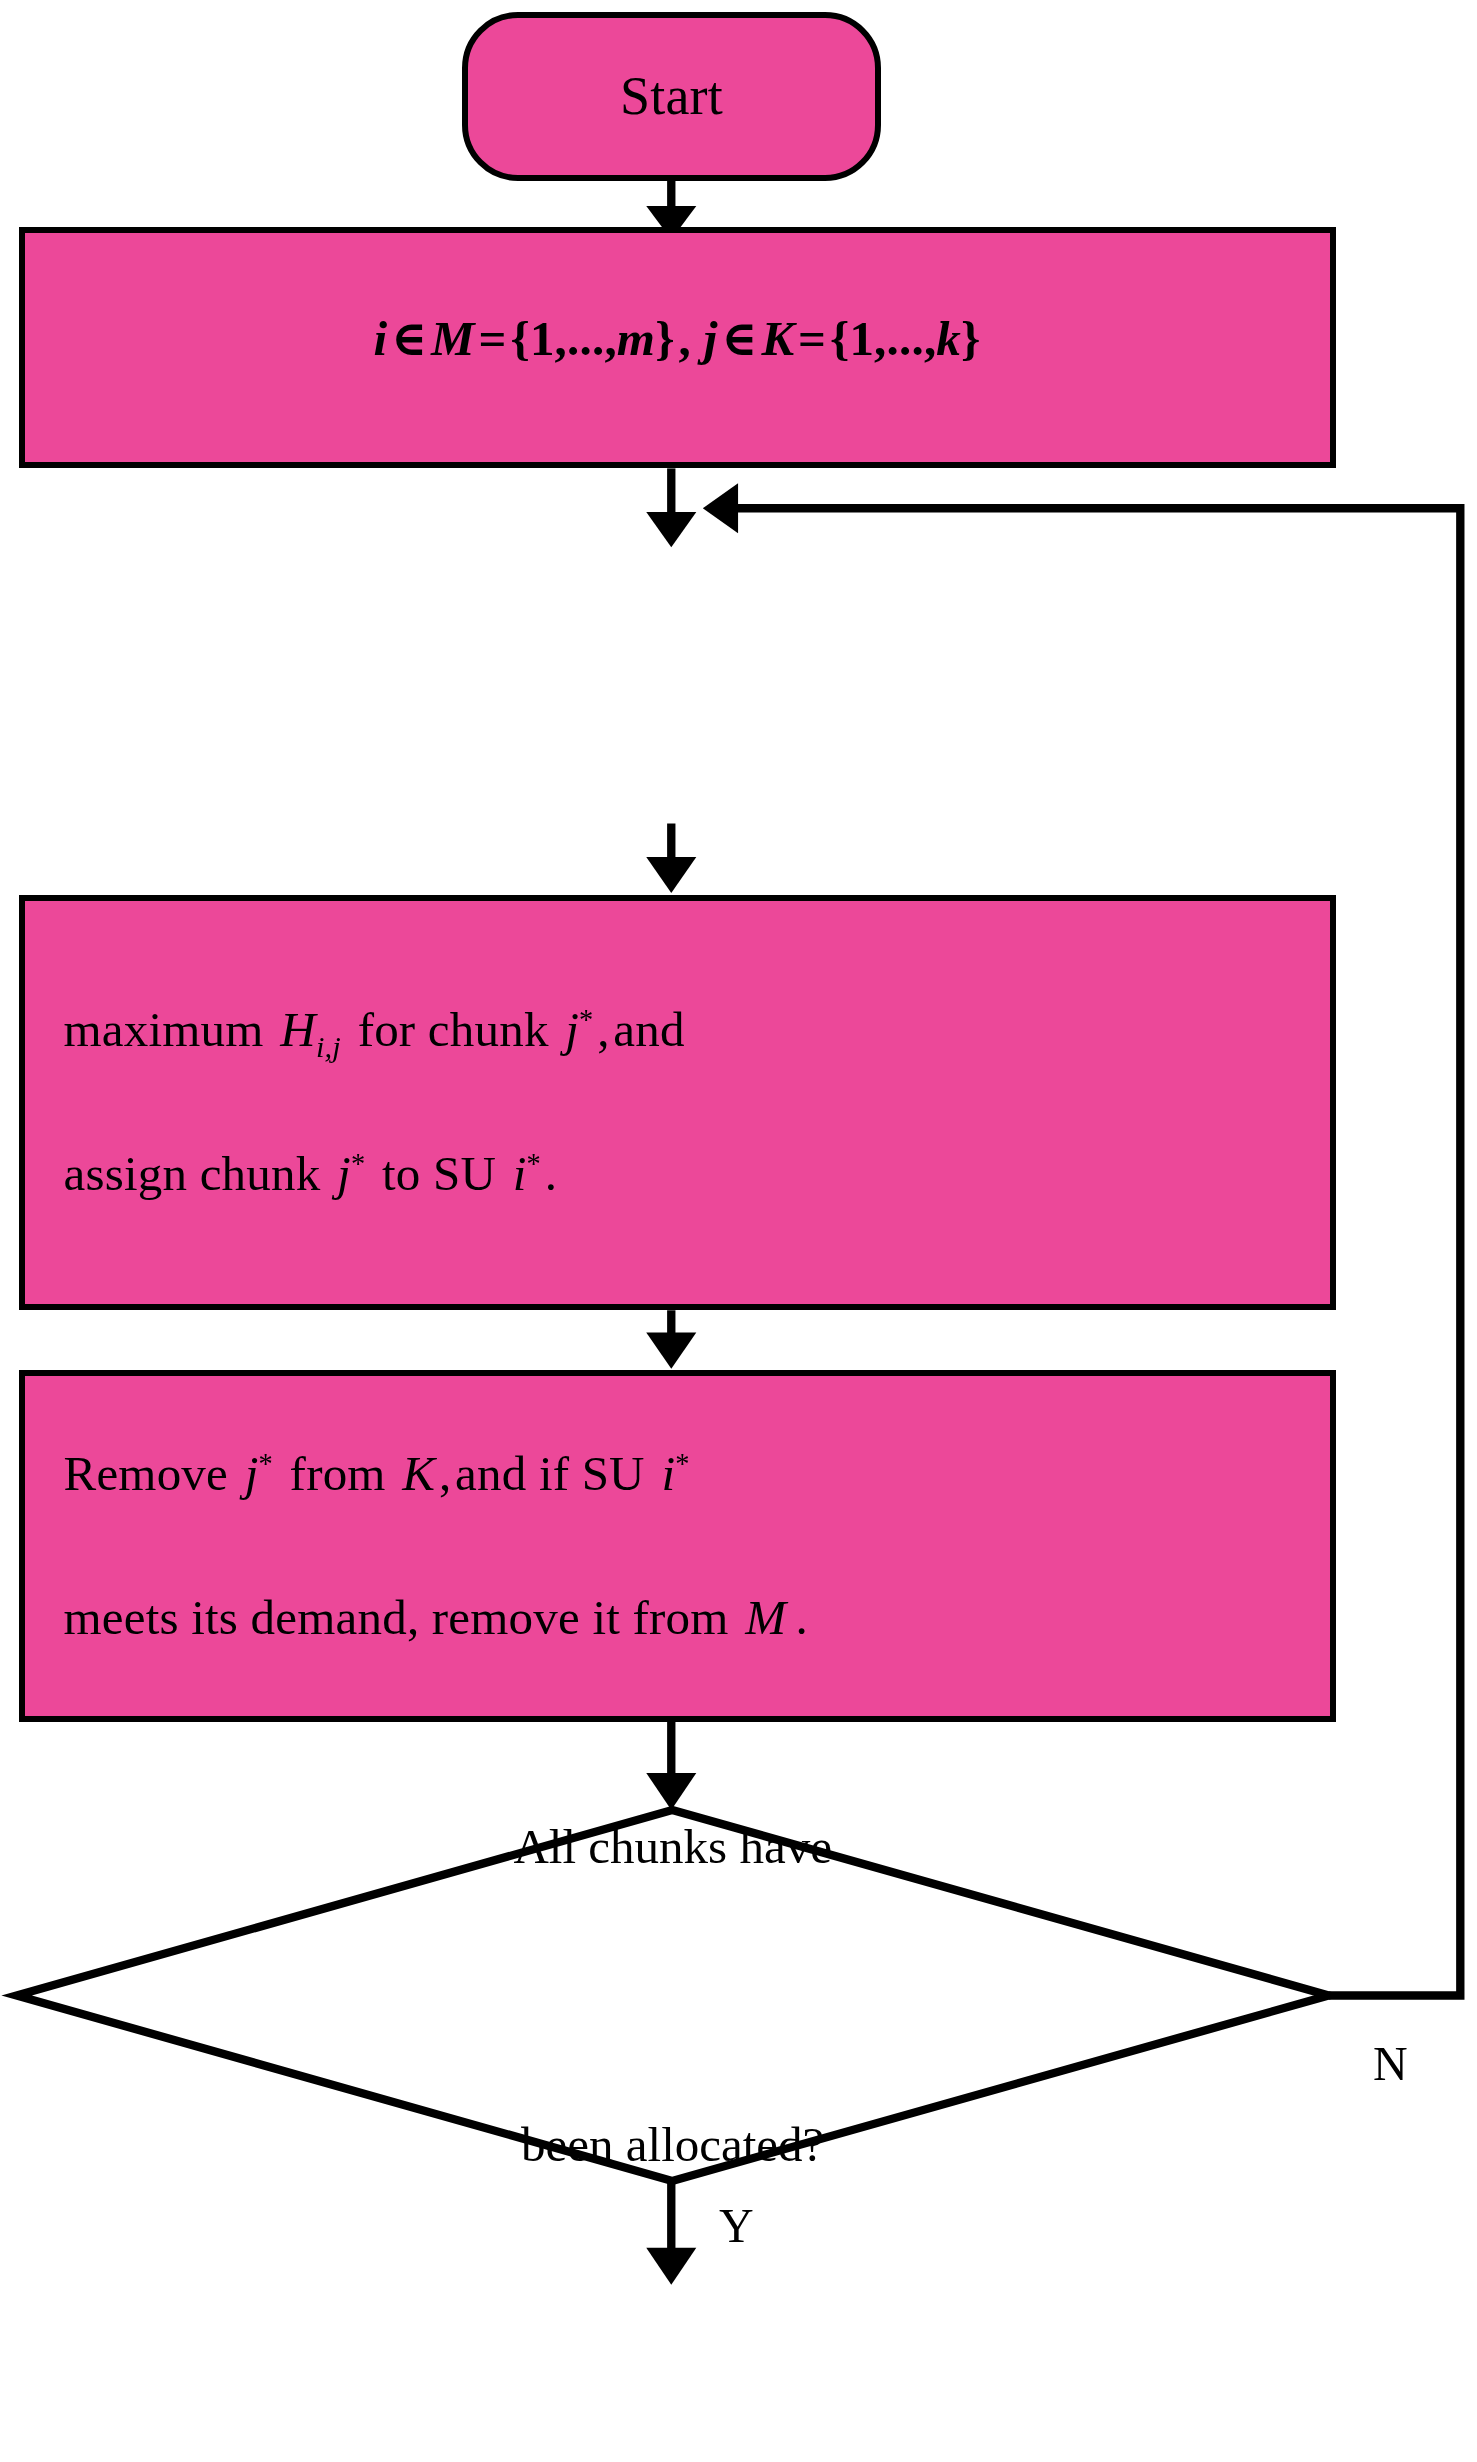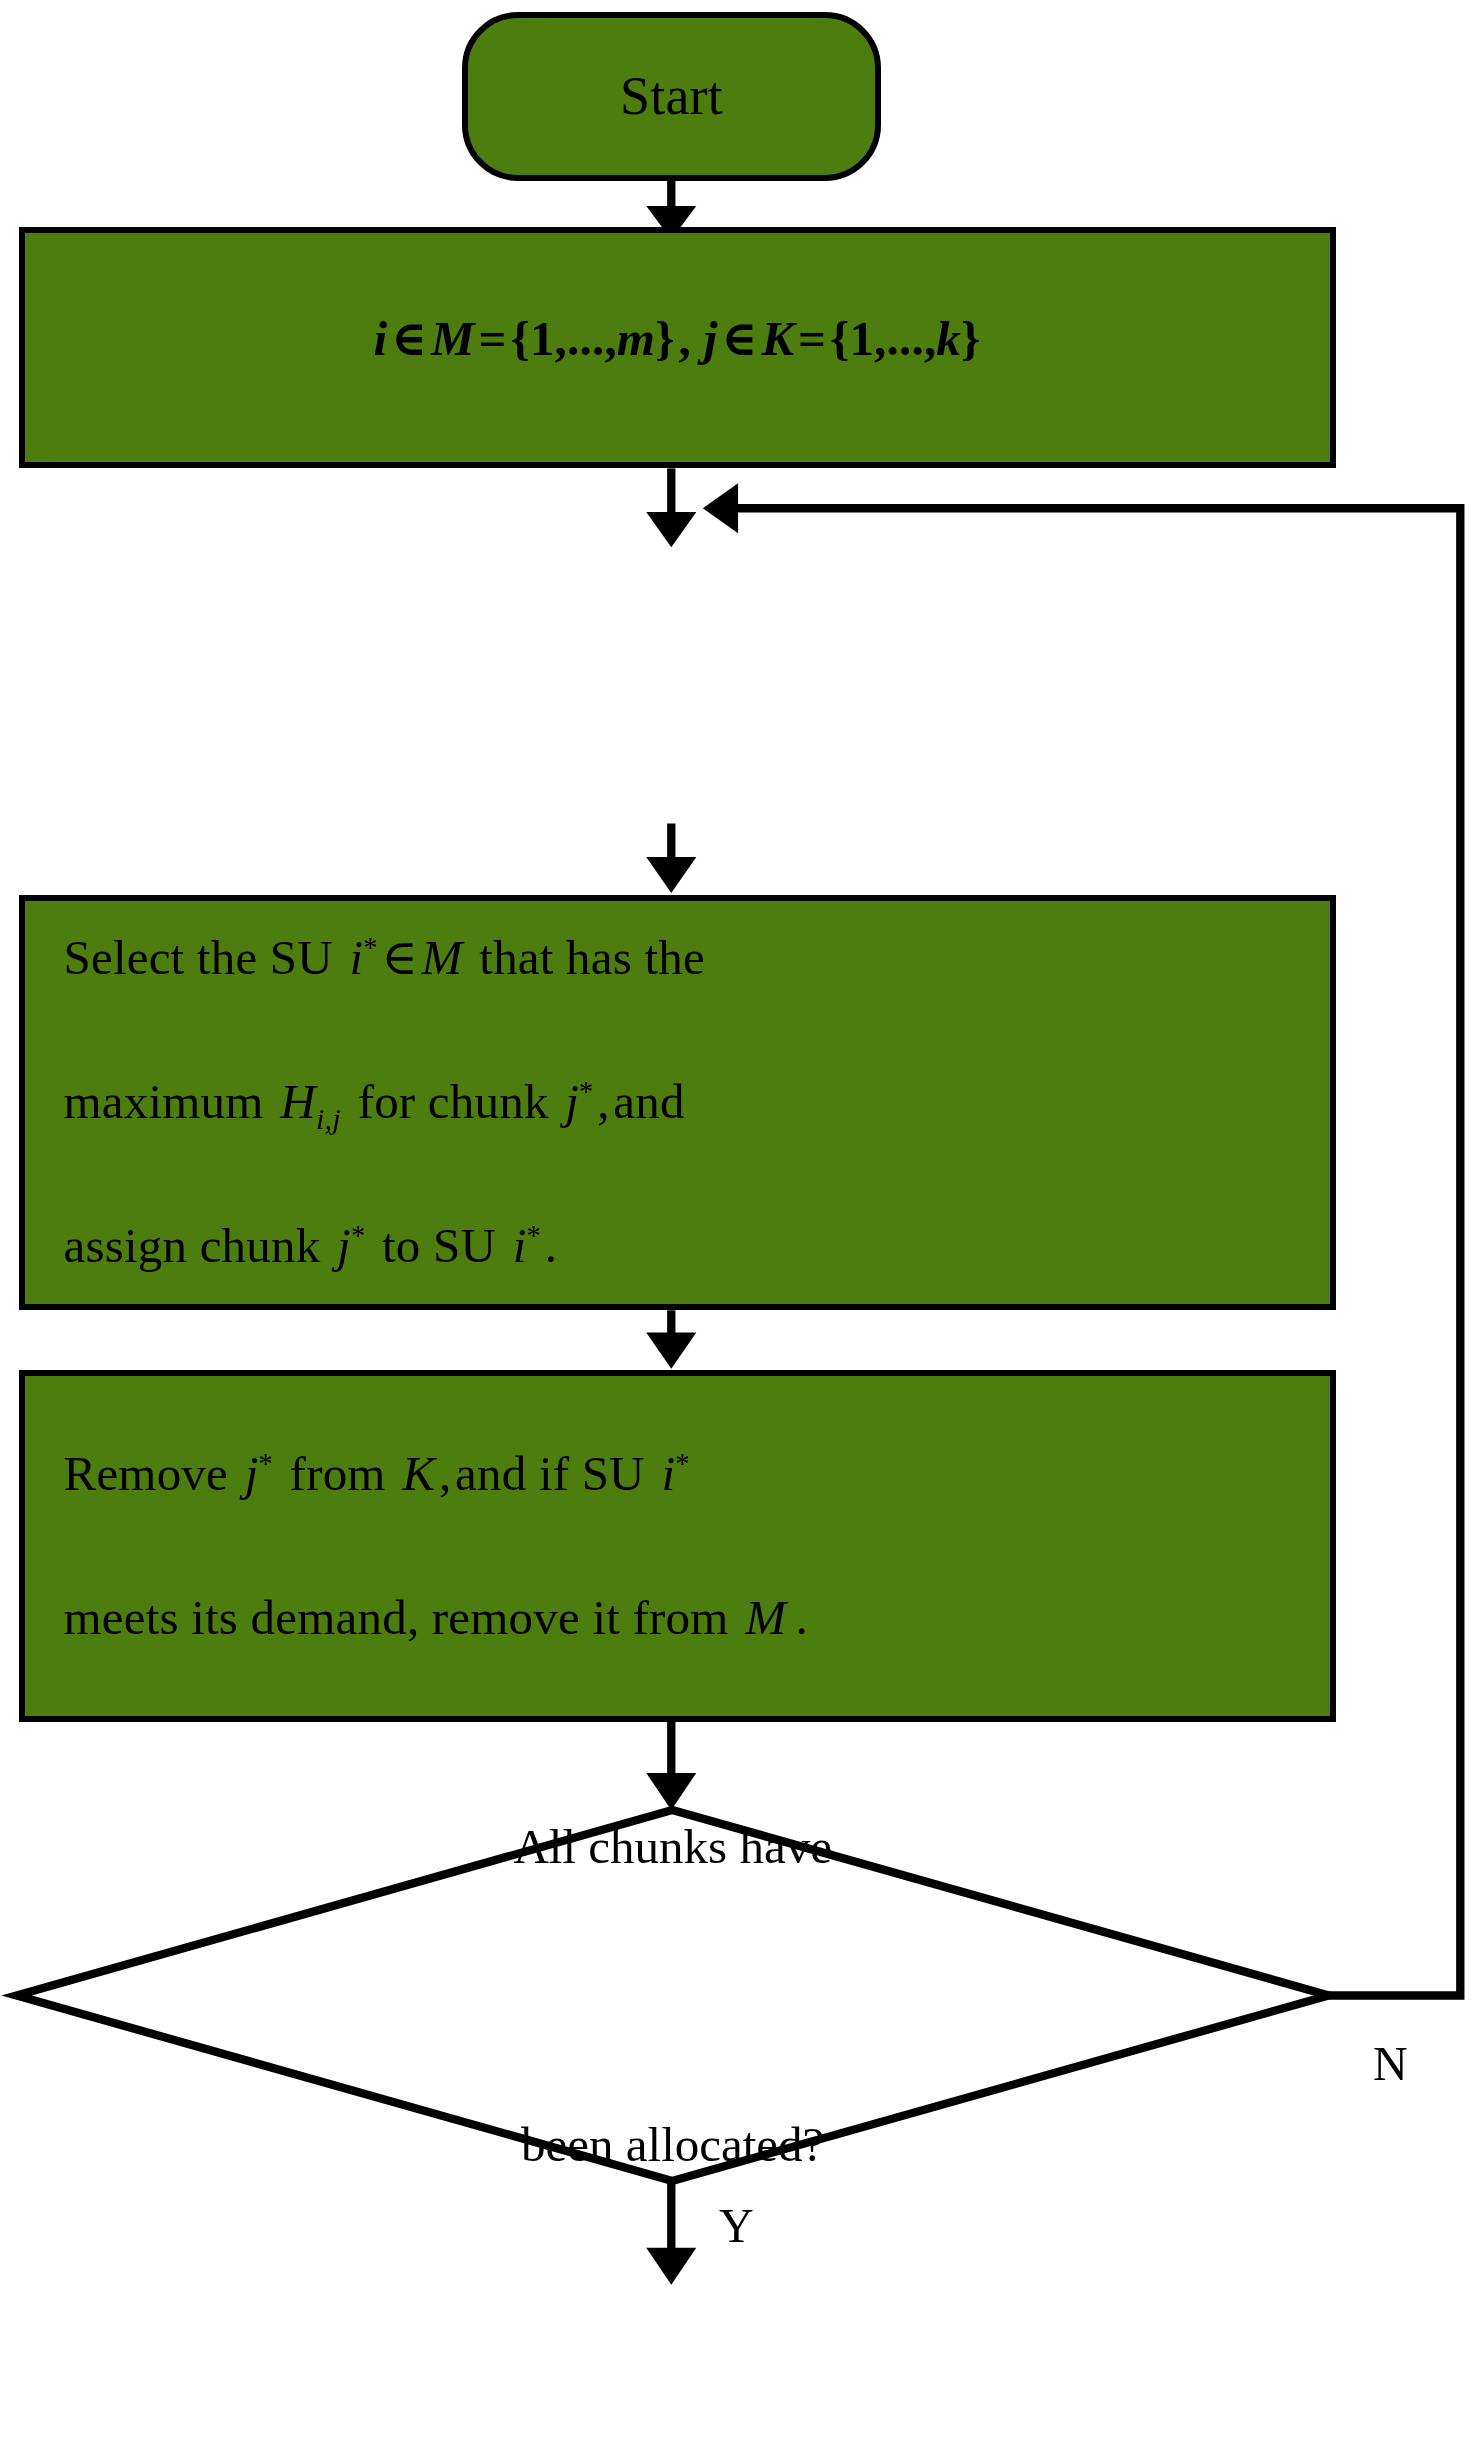--- a/index.html
+++ b/index.html
@@ -23,21 +23,21 @@
     position: absolute;
     left: 0;
     top: 0;
     width: 1477px;
     height: 2462px;
     pointer-events: none;
   }
   .node {
     position: absolute;
     box-sizing: border-box;
-    background: #4d7c0f;
+    background: #ec4899;
     display: flex;
     align-items: center;
     justify-content: center;
     text-align: center;
   }
   .terminator {
     border: 6.5px solid #000000;
     border-radius: 56px;
   }
   .process {
@@ -184,21 +184,20 @@
 
   <div class="node process" id="init-node" style="left:18.5px; top:227px; width:1317px; height:241px;">
     <div class="center-body">
       <span class="center-line node-text"><span class="mi">i</span><span class="mo">∈</span><span class="mi">M</span><span class="mo">=</span><span class="mn">{1,...,</span><span class="mi">m</span><span class="mn">}</span><span class="mo">,</span><span class="sp-sm"></span><span class="mi">j</span><span class="mo">∈</span><span class="mi">K</span><span class="mo">=</span><span class="mn">{1,...,</span><span class="mi">k</span><span class="mn">}</span></span>
     </div>
   </div>
 
 
   <div class="node process" id="select-su-node" style="left:18.5px; top:895px; width:1317px; height:415px;">
     <div class="proc-body node-text">
-      <span class="proc-line">Select the SU<span class="sp"></span><span class="mi">i</span><sup class="star">*</sup><span class="mo">∈</span><span class="mi">M</span><span class="sp"></span>that has the</span>
       <span class="proc-line">maximum<span class="sp"></span><span class="mi">H</span><sub class="idx">i,j</sub><span class="sp"></span>for chunk<span class="sp"></span><span class="mi">j</span><sup class="star">*</sup><span class="mo">,</span>and</span>
       <span class="proc-line">assign chunk<span class="sp"></span><span class="mi">j</span><sup class="star">*</sup><span class="sp"></span>to SU<span class="sp"></span><span class="mi">i</span><sup class="star">*</sup><span class="mo">.</span></span>
     </div>
   </div>
 
   <div class="node process" id="remove-node" style="left:18.5px; top:1370px; width:1317px; height:352px;">
     <div class="proc-body node-text">
       <span class="proc-line">Remove<span class="sp"></span><span class="mi">j</span><sup class="star">*</sup><span class="sp"></span>from<span class="sp"></span><span class="mi">K</span><span class="mo">,</span>and if SU<span class="sp"></span><span class="mi">i</span><sup class="star">*</sup></span>
       <span class="proc-line">meets its demand, remove it from<span class="sp"></span><span class="mi">M</span><span class="sp-sm"></span>.</span>
     </div>

